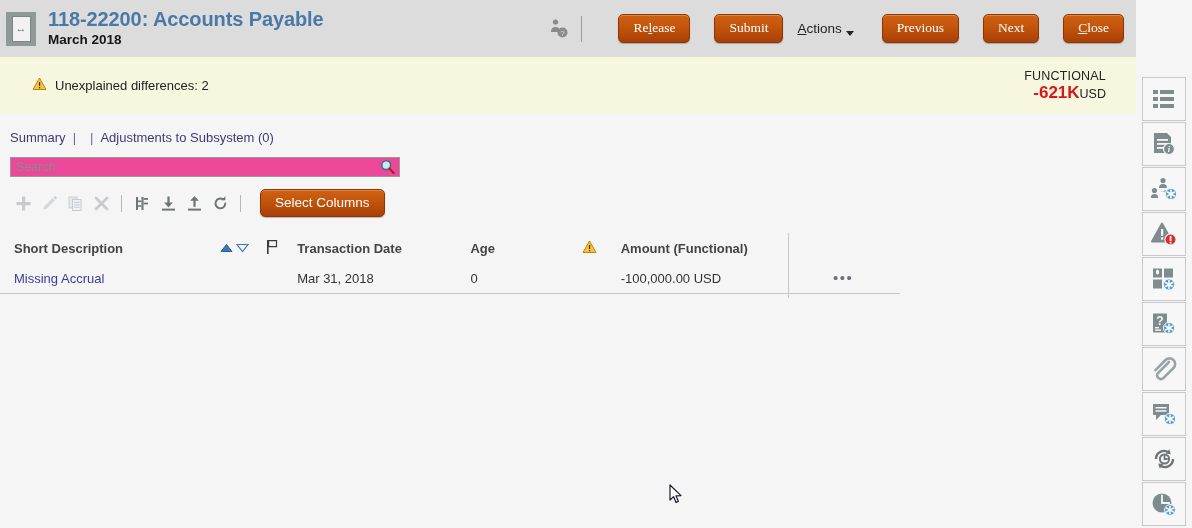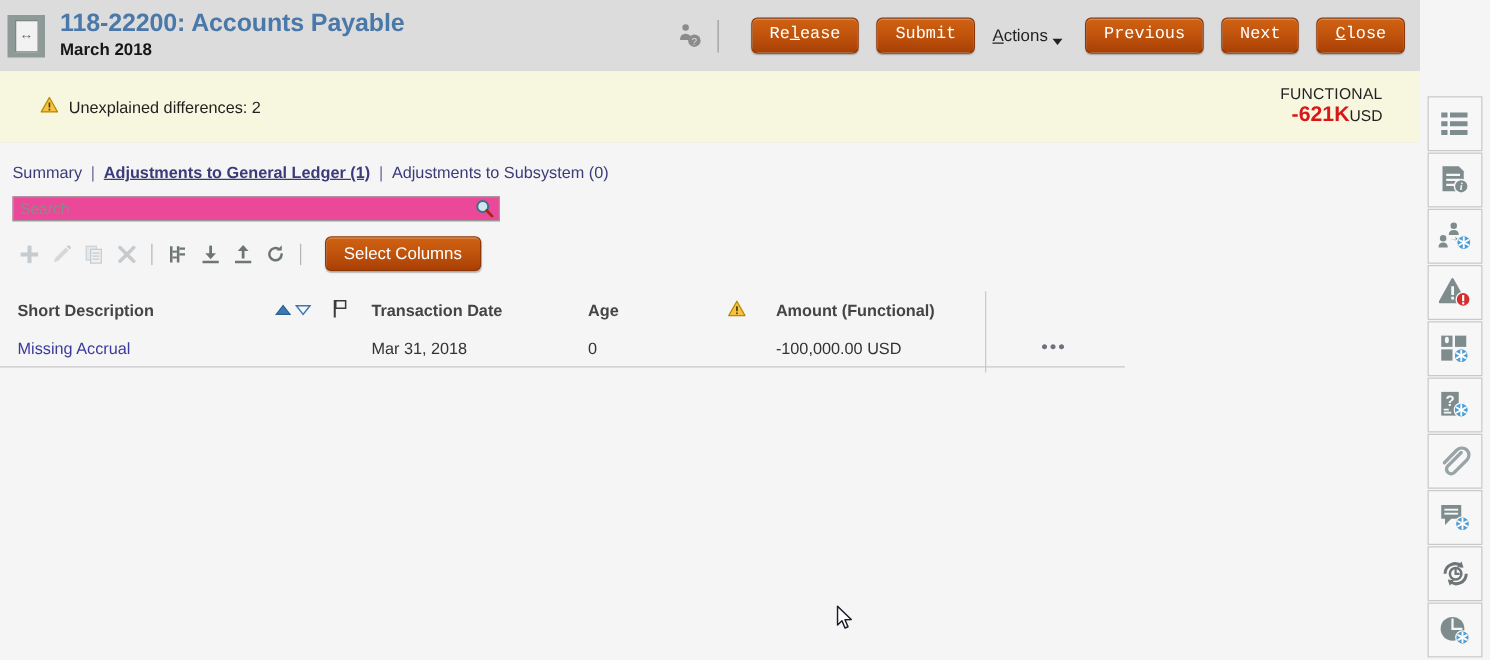--- a/index.html
+++ b/index.html
@@ -35,25 +35,25 @@
   }
   .doc-sub{font-size:13.5px;font-weight:bold;color:#161616;line-height:1.2;margin-top:1px;}
 
   .topbar-actions{
     margin-left:auto;display:flex;align-items:center;gap:0;padding-right:12px;
   }
   .person-icon{margin-right:10px;display:flex;align-items:center;cursor:pointer;}
   .vdiv{width:1px;height:26px;background:#9b9b9b;margin:0 12px 0 2px;}
 
   .btn{
-    font-family:Liberation Mono, monospace;
+    font-family:Liberation Serif, serif;
     font-size:13.5px;color:#fff;
     background:linear-gradient(to bottom,#cf6112 0%,#c2550d 45%,#a83f05 100%);
     border:1px solid #8d3603;border-radius:5px;
-    padding:6px 14px 7px;margin-left:14px;
+    padding:6px 14px 7px;margin-left:24px;
     cursor:pointer;white-space:nowrap;
     box-shadow:0 1px 1px rgba(0,0,0,.25), inset 0 1px 0 rgba(255,255,255,.25);
     line-height:1.1;
   }
   .btn:first-child{margin-left:0;}
   .btn u{text-decoration:underline;}
   .actions-menu{
     font-size:13.5px;color:#222;margin-left:14px;margin-right:4px;
     cursor:pointer;display:flex;align-items:flex-end;gap:4px;white-space:nowrap;
   }
@@ -209,21 +209,20 @@
         <span class="total-value">-621K</span><span class="total-cur">USD</span>
       </div>
     </div>
   </div>
 
   <div class="content">
 
     <div class="tabsrow">
       <span class="tab">Summary</span>
       <span class="tabsep">|</span>
-      <span class="tab active">Adjustments to General Ledger (1)</span>
       <span class="tabsep">|</span>
       <span class="tab">Adjustments to Subsystem (0)</span>
     </div>
 
     <div class="searchwrap">
       <input class="searchinput" type="text" placeholder="Search" style="">
       <span class="search-icon">
         <svg width="15" height="15" viewBox="0 0 15 15">
           <circle cx="6.2" cy="6.2" r="4.4" fill="#cfe7ef" stroke="#3f6f8a" stroke-width="1.6"></circle>
           <line x1="9.4" y1="9.4" x2="13.6" y2="13.9" stroke="#9c2b10" stroke-width="2.2" stroke-linecap="round"></line>

